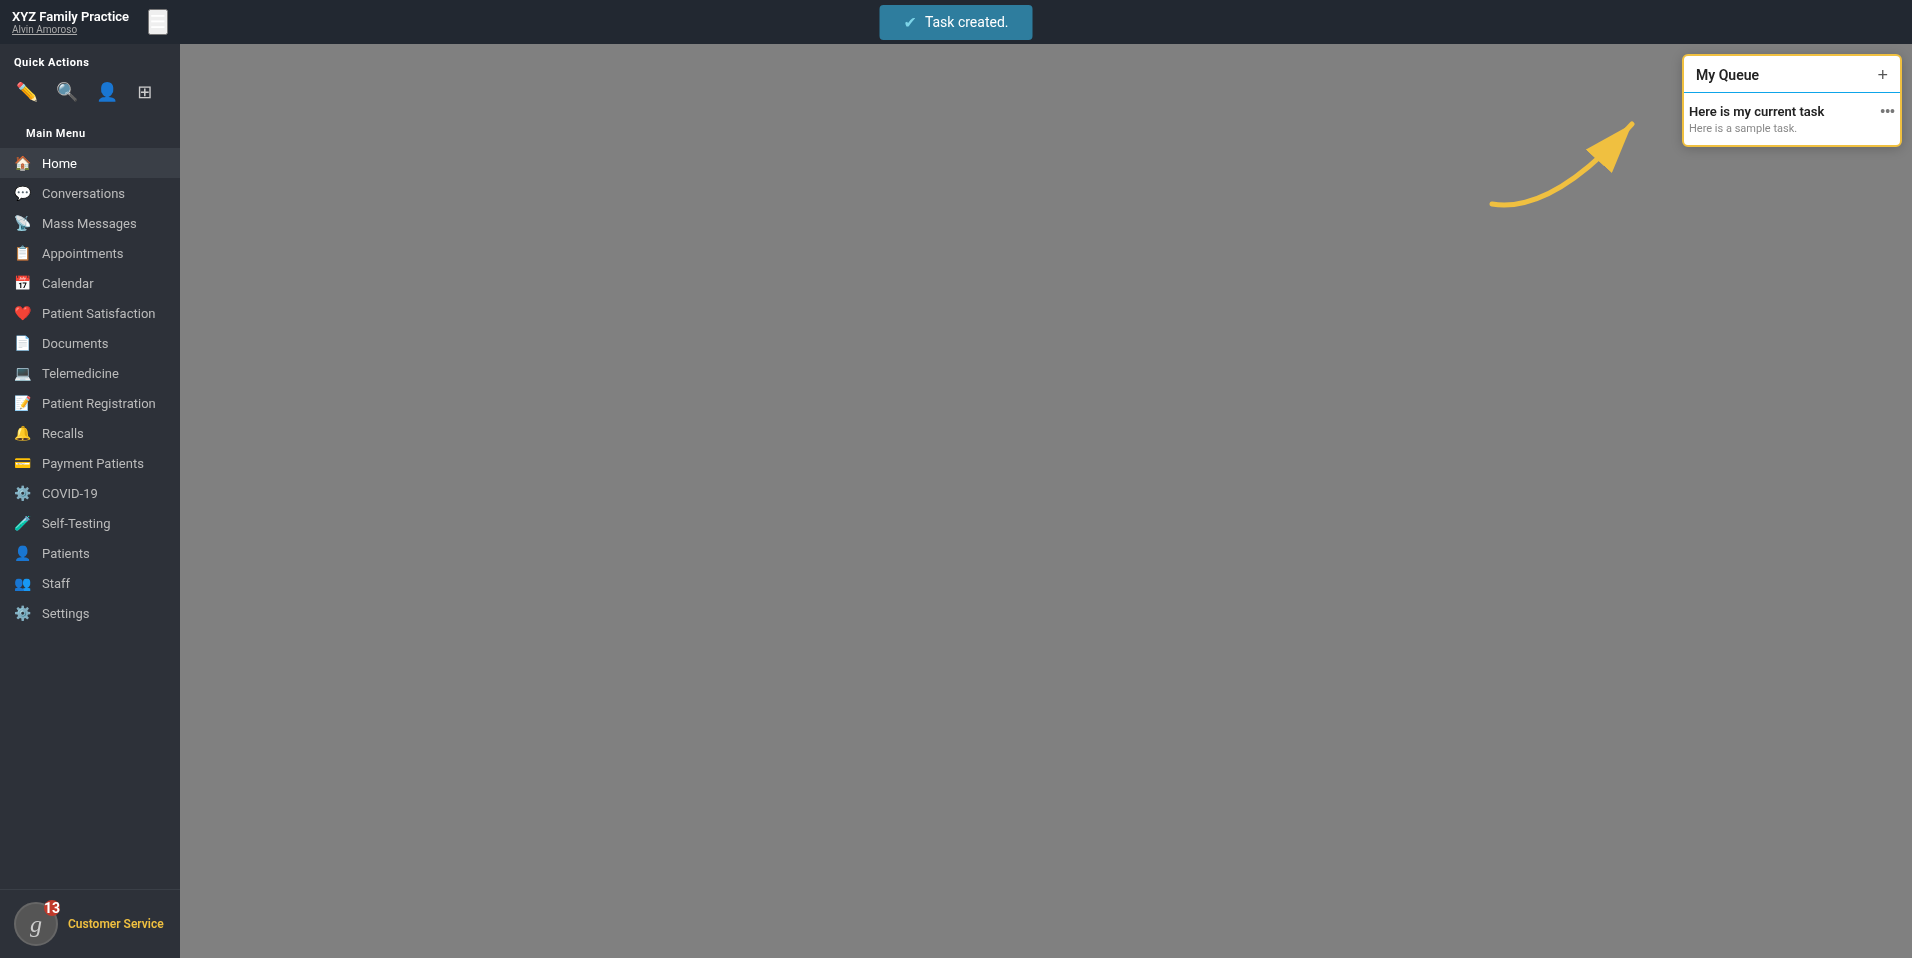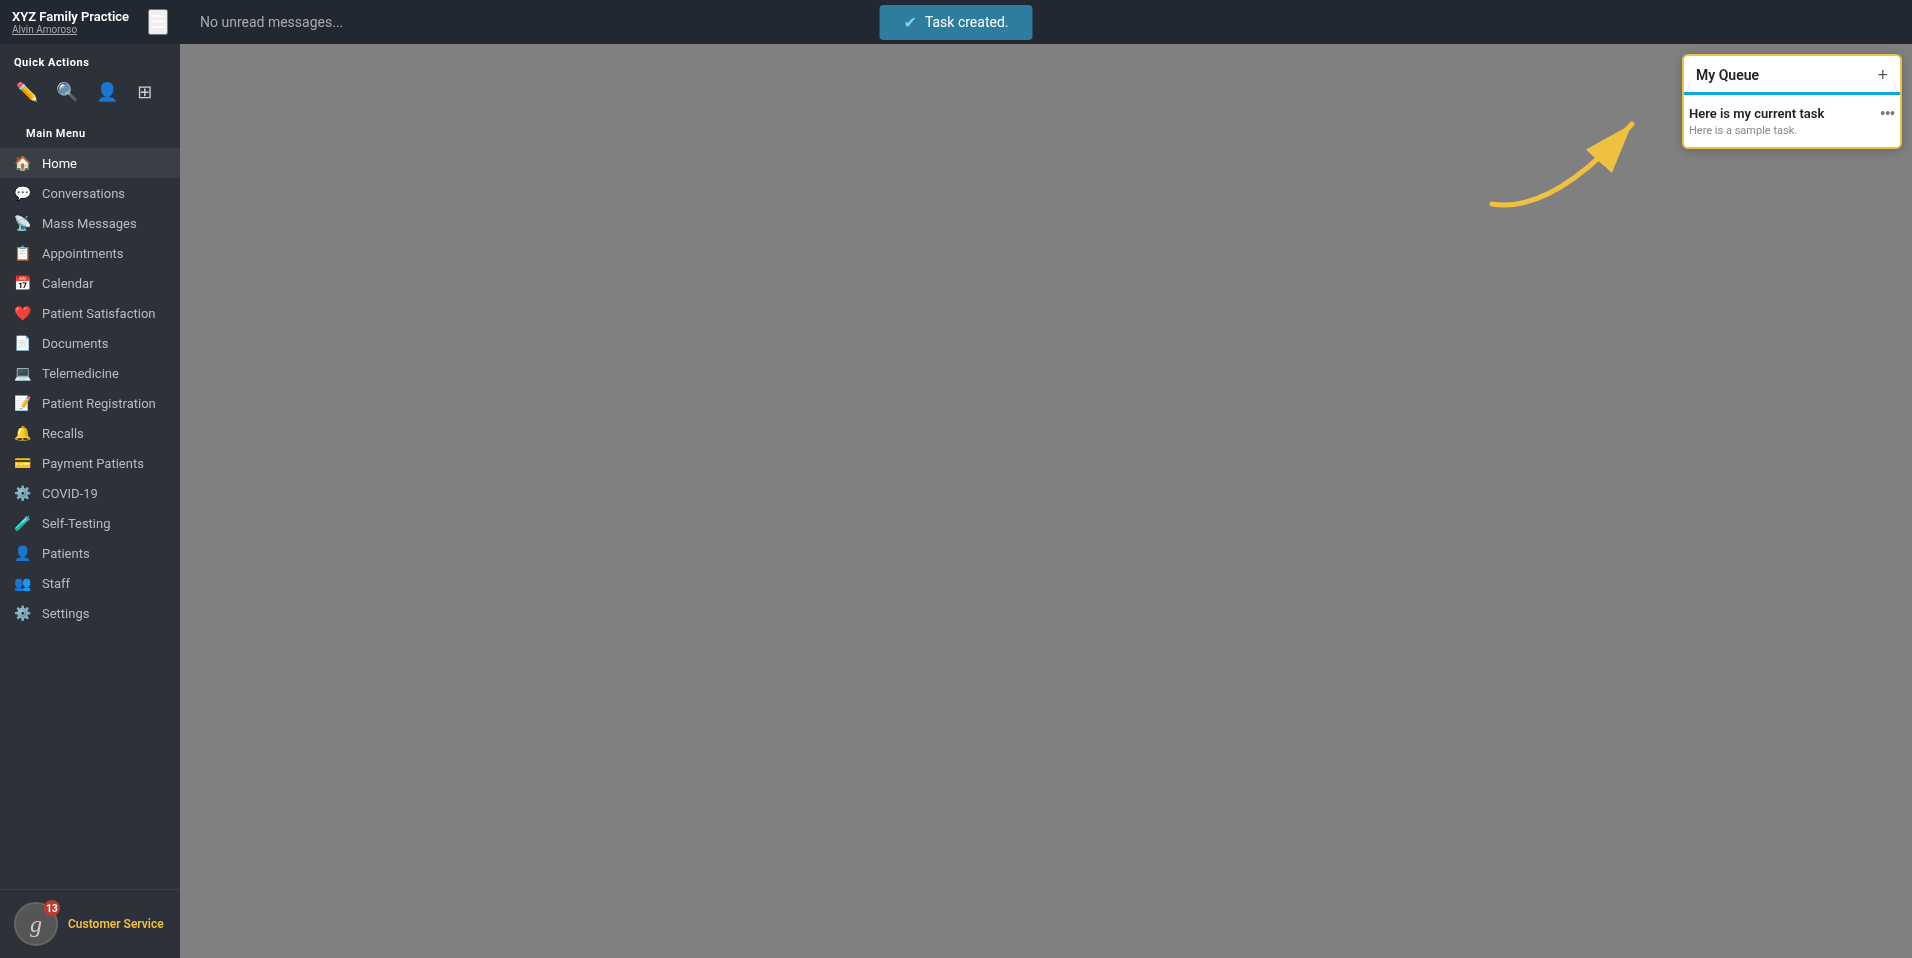--- a/index.html
+++ b/index.html
@@ -138,21 +138,21 @@
       font-size: 22px;
       color: #aaa;
       border: 2px solid #666;
     }
     .avatar-badge {
       position: absolute;
       top: -2px;
       right: -2px;
       background: #c0392b;
       color: white;
-      font-size: 10px;
+      font-size: 14px;
       font-weight: bold;
       border-radius: 50%;
       width: 16px;
       height: 16px;
       display: flex;
       align-items: center;
       justify-content: center;
     }
     .customer-service-label {
       color: #f0c040;
@@ -177,21 +177,21 @@
       background: white;
       border: 2px solid #f0c040;
       border-radius: 6px;
       box-shadow: 0 2px 12px rgba(0,0,0,0.2);
     }
     .my-queue-header {
       display: flex;
       align-items: center;
       justify-content: space-between;
       padding: 10px 12px 8px;
-      border-bottom: 3px solid #0ea5e9;
+      border-bottom: 1px solid #0ea5e9;
     }
     .my-queue-title {
       font-size: 14px;
       font-weight: 600;
       color: #222;
     }
     .my-queue-add-btn {
       color: #555;
       font-size: 18px;
       cursor: pointer;
@@ -241,23 +241,20 @@
 </head>
 <body>
 
 <div class="header-bar">
   <div class="header-left">
     <div class="header-brand">
       <span class="header-brand-name">XYZ Family Practice</span>
       <span class="header-brand-user">Alvin Amoroso</span>
     </div>
     <button class="hamburger-icon">☰</button>
-  </div>
-  <div class="header-middle">
-    <span class="no-messages-text">No unread messages...</span>
   </div>
   <div class="task-created-banner">
     <span class="check-icon">✔</span>
     <span>Task created.</span>
   </div>
 </div>
 
 <div class="main-layout">
 
   <div class="sidebar">

